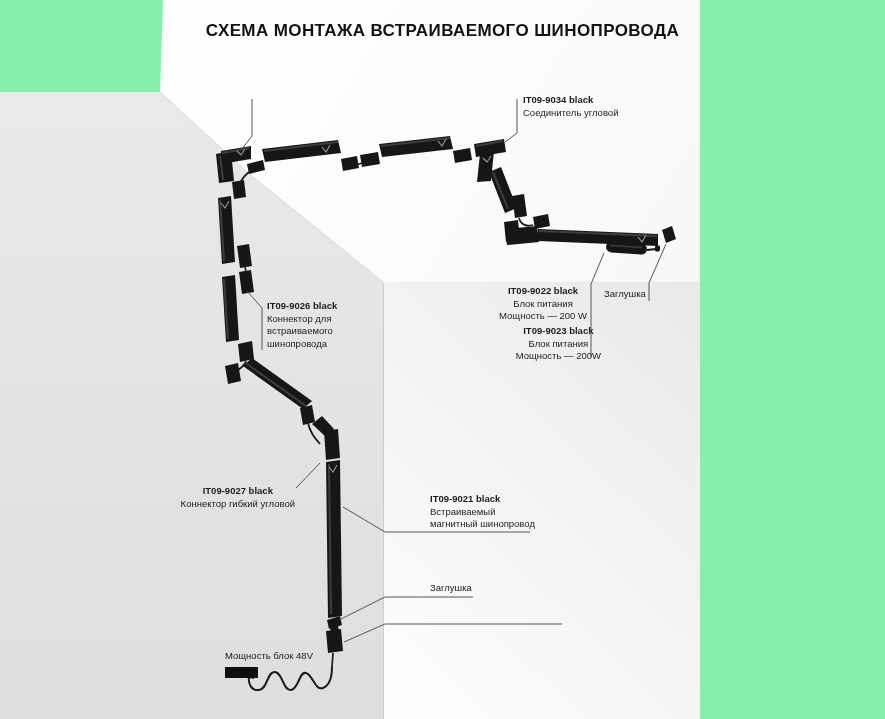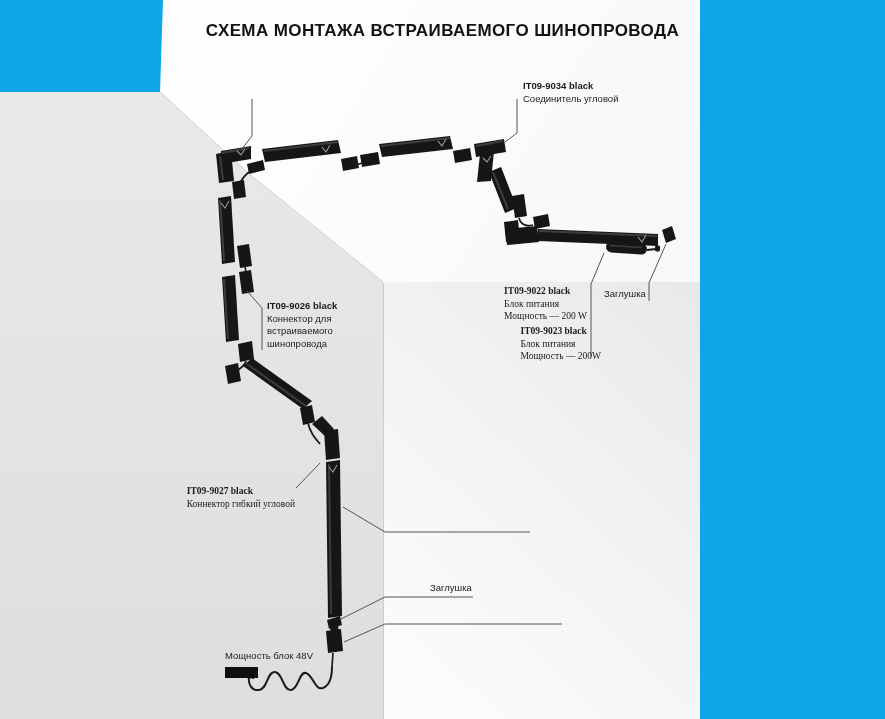--- a/index.html
+++ b/index.html
@@ -1,31 +1,31 @@
 <!DOCTYPE html>
 <html><head>
 <meta charset="utf-8">
 <style>
   html,body{margin:0;padding:0;background:#d5d5d5;}
   .stage{
     position:relative;width:885px;height:719px;overflow:hidden;
-    background:#0ea5e9;
+    background:#86efac;
     font-family:"Liberation Sans",sans-serif;
     -webkit-font-smoothing:antialiased;
   }
   .scene{position:absolute;left:0;top:0;}
   .title{
     position:absolute;left:0;top:19px;width:885px;text-align:center;
     font-weight:bold;font-size:17px;line-height:23px;letter-spacing:.4px;color:#121212;
   }
   .lbl{
     position:absolute;font-size:9.5px;line-height:12.5px;color:#1b1b1b;white-space:nowrap;
   }
   .lbl .code{font-weight:bold;}
-  .lbl.ra{text-align:left;font-family:Liberation Serif, serif;}
+  .lbl.ra{text-align:center;}
 </style>
 </head>
 <body>
 
 <div class="stage">
 
   <svg class="scene" width="885" height="719" viewBox="0 0 885 719">
     <defs>
       <linearGradient id="gWallL" x1="0" y1="92" x2="0" y2="719" gradientUnits="userSpaceOnUse">
         <stop offset="0" stop-color="#e9e9e9"></stop>
@@ -184,21 +184,21 @@
       <polyline points="341,619 385,597 473,597"></polyline>
       <polyline points="344,642 385,624 562,624"></polyline>
     </g>
   </svg>
 
   <div class="title">
     <div>СХЕМА МОНТАЖА ВСТРАИВАЕМОГО ШИНОПРОВОДА</div>
   </div>
 
 
-  <div class="lbl" style="left:523px;top:80px">
+  <div class="lbl" style="left:523px;top:94px">
     <div class="code">IT09-9034 black</div>
     <div>Соединитель угловой</div>
   </div>
 
   <div class="lbl ra" style="right:298px;top:285px">
     <div class="code">IT09-9022 black</div>
     <div>Блок питания</div>
     <div>Мощность — 200 W</div>
   </div>
 
@@ -215,19 +215,24 @@
     <div>Коннектор  для</div>
     <div>встраиваемого</div>
     <div>шинопровода</div>
   </div>
 
   <div class="lbl ra" style="right:590px;top:485px">
     <div class="code">IT09-9027 black</div>
     <div>Коннектор гибкий угловой</div>
   </div>
 
+  <div class="lbl" style="left:430px;top:493px">
+    <div class="code">IT09-9021 black</div>
+    <div>Встраиваемый</div>
+    <div>магнитный шинопровод</div>
+  </div>
 
   <div class="lbl" style="left:430px;top:582px">Заглушка</div>
 
 
   <div class="lbl" style="left:225px;top:650px">Мощность блок 48V</div>
 
 </div>
 
 </body></html>

